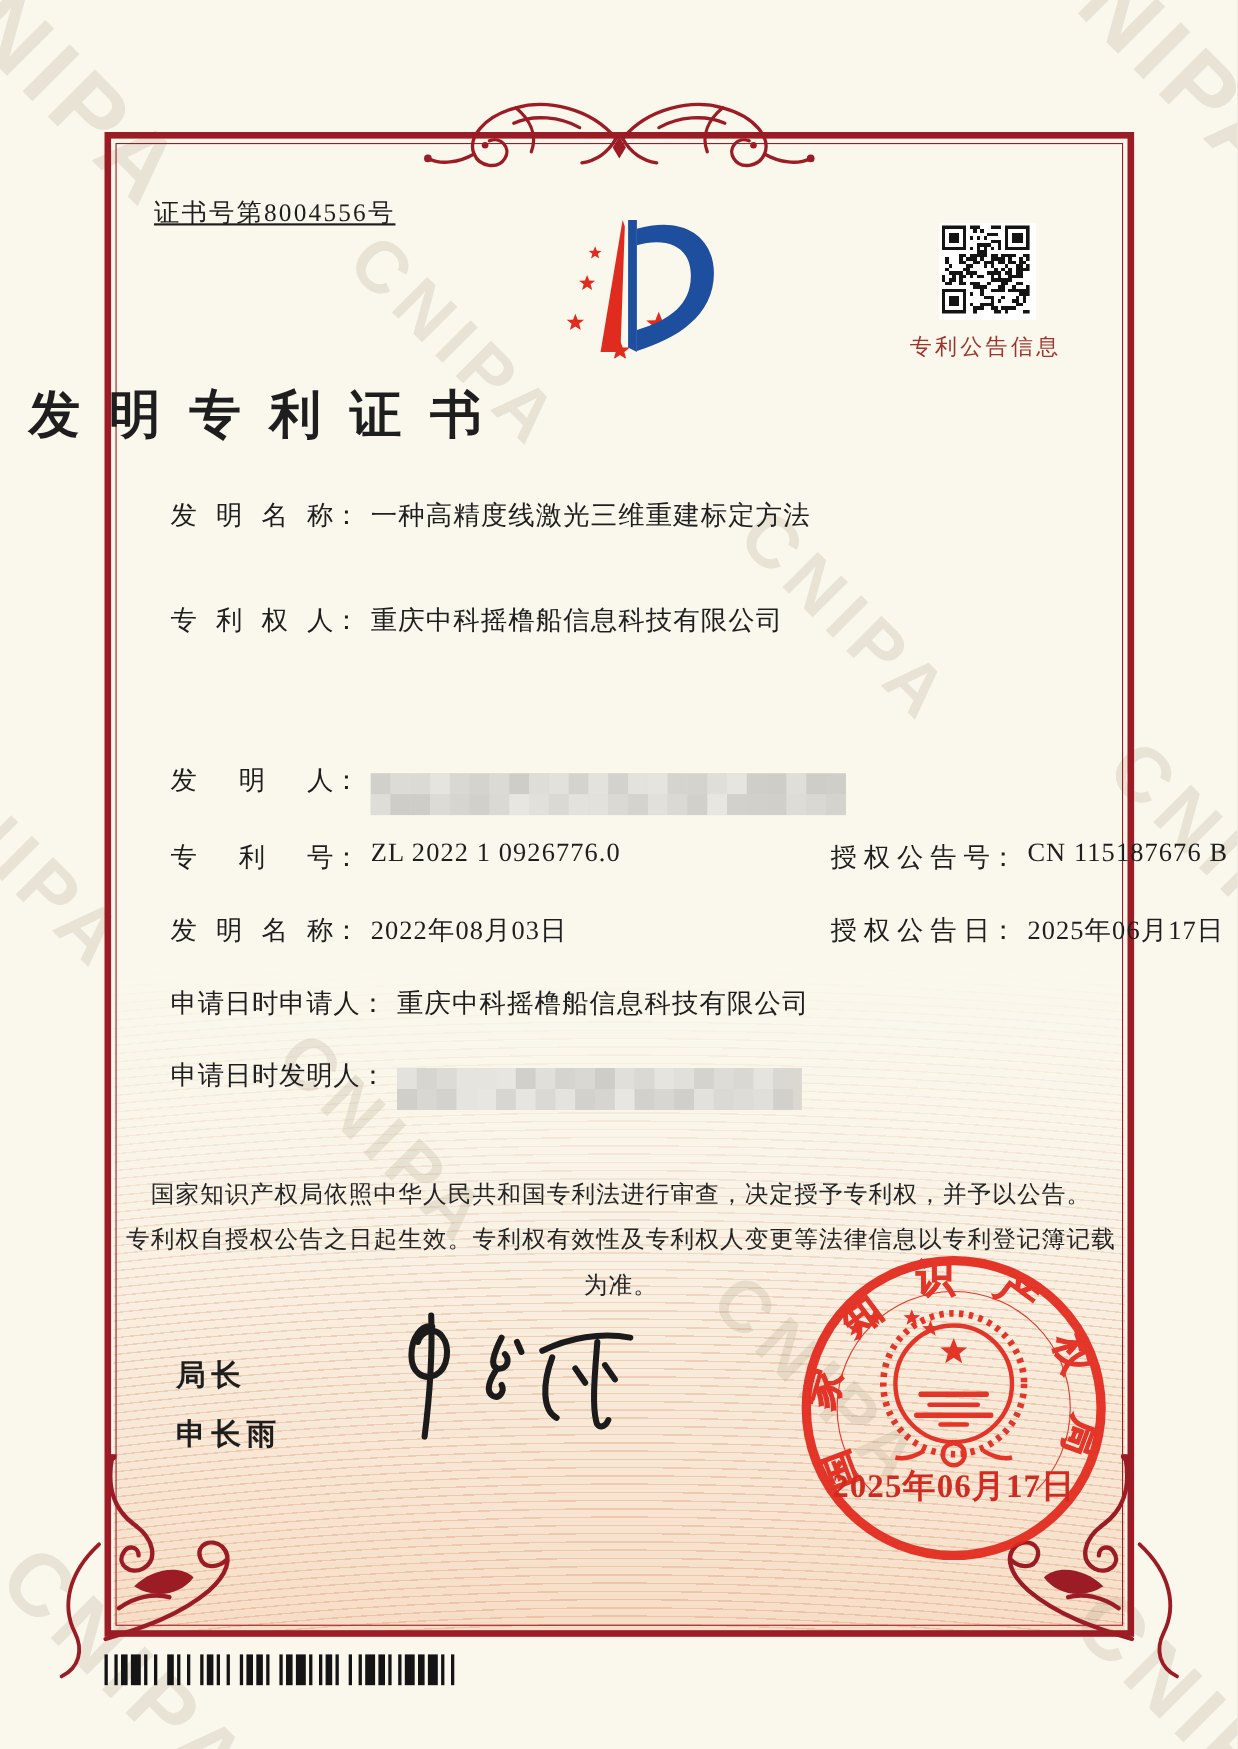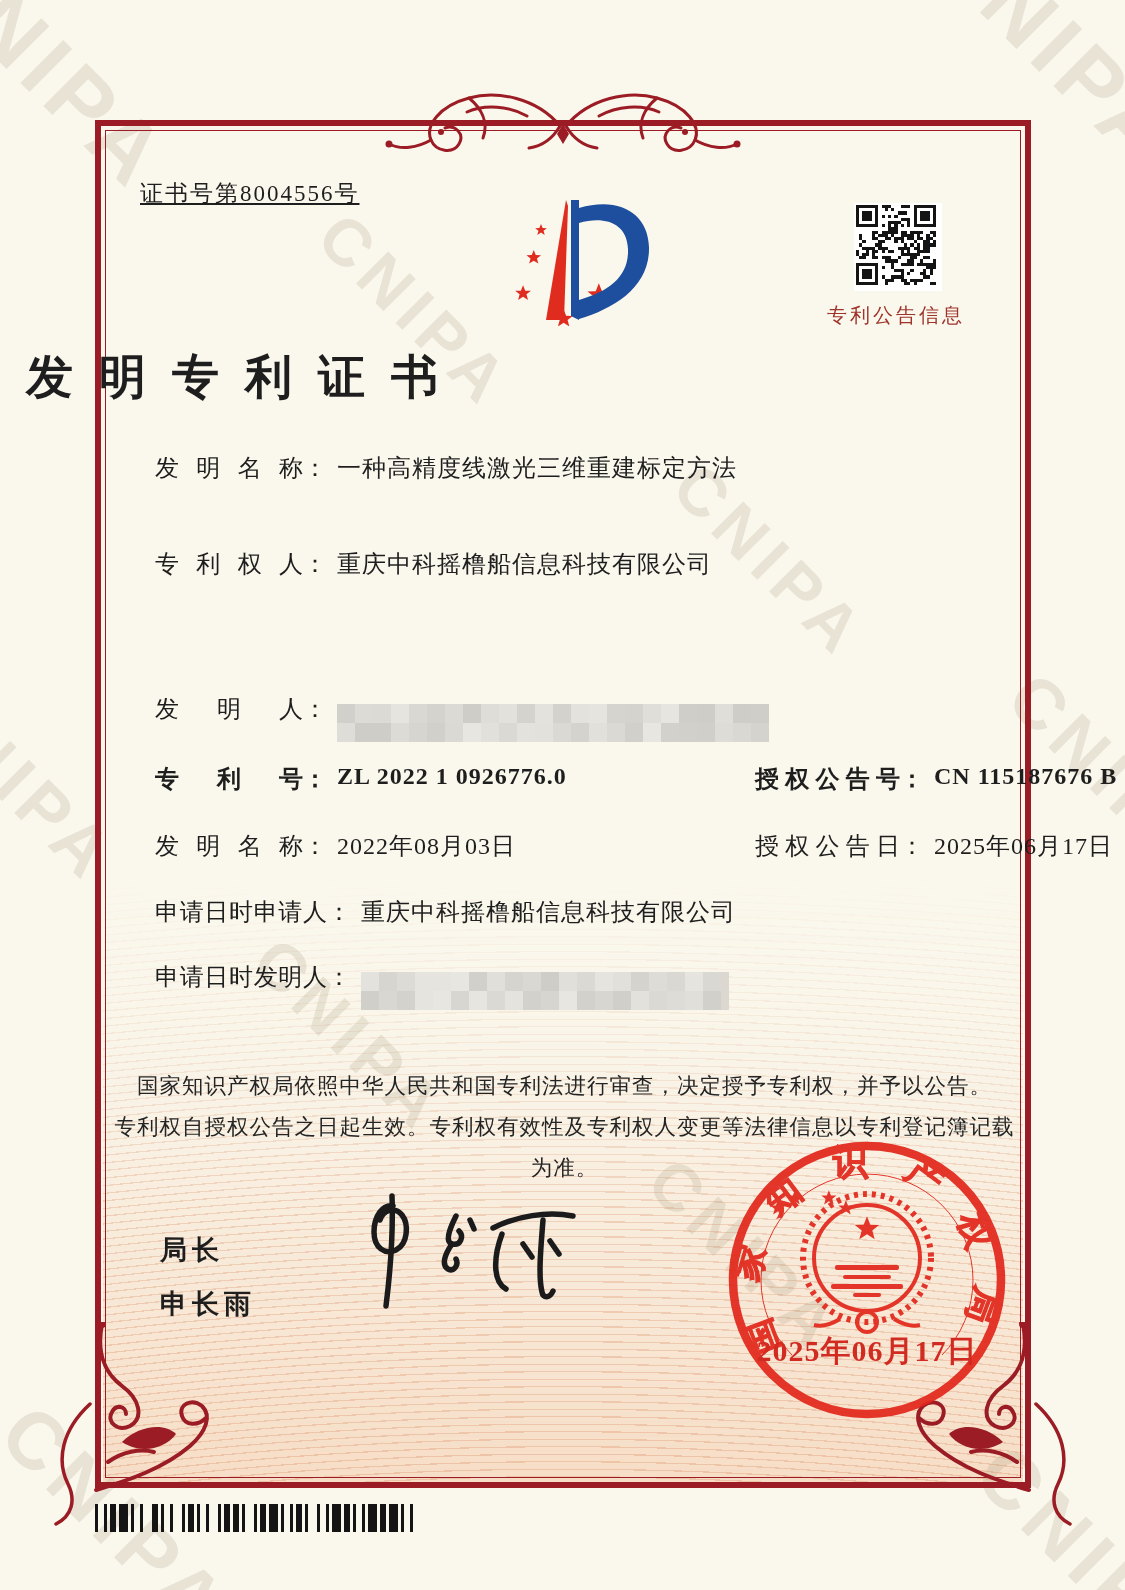--- a/index.html
+++ b/index.html
@@ -507,21 +507,21 @@
         <i style="background: rgb(210, 208, 202);"></i>
         <i style="background: rgb(232, 230, 224);"></i>
         <i style="background: rgb(211, 209, 203);"></i>
         <i style="background: rgb(210, 208, 202);"></i>
         <i style="background: rgb(209, 207, 201);"></i>
         <i style="background: rgb(222, 220, 214);"></i>
         <i style="background: rgb(218, 216, 210);"></i>
         <i style="background: rgb(213, 211, 205);"></i>
       </span>
   </div>
-  <div class="row" style="top:763px;font-weight:bold;">
+  <div class="row" style="top:763px;">
     <span class="lbl">专利号</span><span class="colon">：</span><span class="val">ZL 2022 1 0926776.0</span>
     <span class="rgrp"><span class="lbl" style="width:145px">授权公告号</span><span class="colon">：</span><span class="val">CN 115187676 B</span></span>
   </div>
   <div class="row" style="top:830px;">
     <span class="lbl">发明名称</span><span class="colon">：</span><span class="val">2022年08月03日</span>
     <span class="rgrp"><span class="lbl" style="width:145px">授权公告日</span><span class="colon">：</span><span class="val">2025年06月17日</span></span>
   </div>
   <div class="row" style="top:961px;">
     <span class="lbl wide">申请日时发明人</span><span class="colon">：</span><span class="redact r2">
         <i style="background: rgb(228, 226, 220);"></i>

